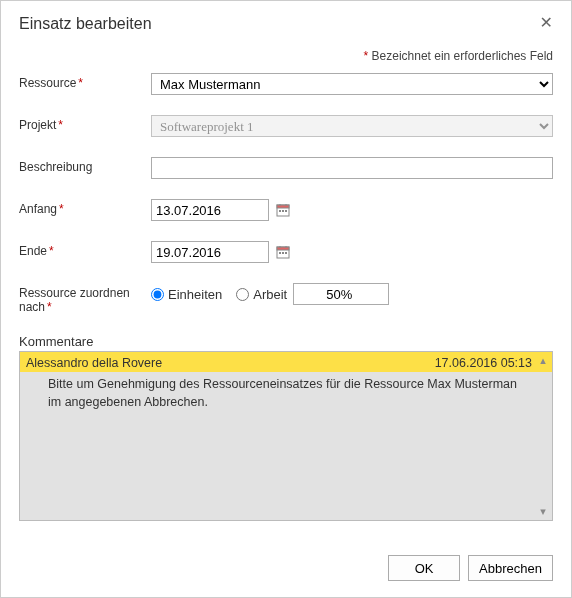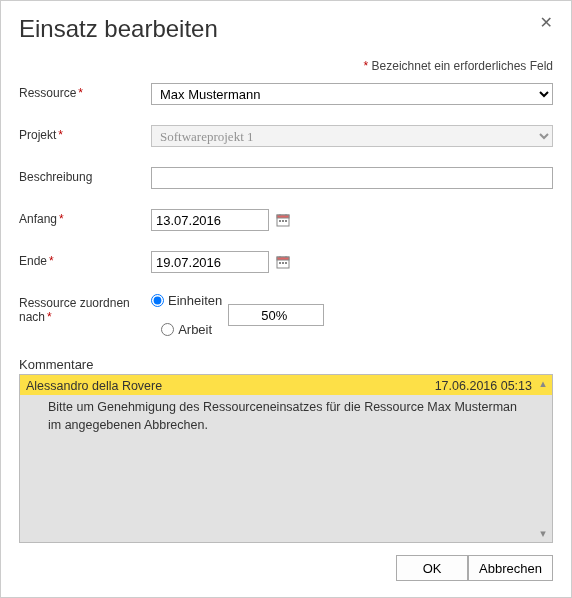--- a/index.html
+++ b/index.html
@@ -24,21 +24,21 @@
     display: flex;
     flex-direction: column;
   }
   .header {
     display: flex;
     justify-content: space-between;
     align-items: flex-start;
     padding: 14px 18px 0 18px;
   }
   .title {
-    font-size: 24px;
+    font-size: 16px;
     font-weight: 300;
     color: #333;
   }
   .close {
     font-size: 16px;
     color: #666;
     cursor: pointer;
     line-height: 1;
   }
   .content {
@@ -91,21 +91,20 @@
     display: inline-flex;
     align-items: center;
     justify-content: center;
     cursor: pointer;
   }
   .cal-icon svg { width: 14px; height: 14px; }
   .radio-group {
     display: flex;
     align-items: center;
     gap: 14px;
-    flex-direction: column;
   }
   .radio-group label {
     display: flex;
     align-items: center;
     gap: 4px;
     font-size: 13px;
     cursor: pointer;
   }
   .radio-group input { margin: 0; }
   .comments-label {
@@ -138,21 +137,21 @@
     color: #888;
     font-size: 11px;
     text-align: center;
     user-select: none;
   }
   .scroll-up { top: 2px; }
   .scroll-down { bottom: 2px; }
   .footer {
     display: flex;
     justify-content: flex-end;
-    gap: 0;
+    gap: 8px;
     padding: 12px 18px 16px 18px;
   }
   .btn {
     min-width: 72px;
     height: 26px;
     border: 1px solid #ababab;
     background: #fdfdfd;
     font-family: inherit;
     font-size: 13px;
     cursor: pointer;

